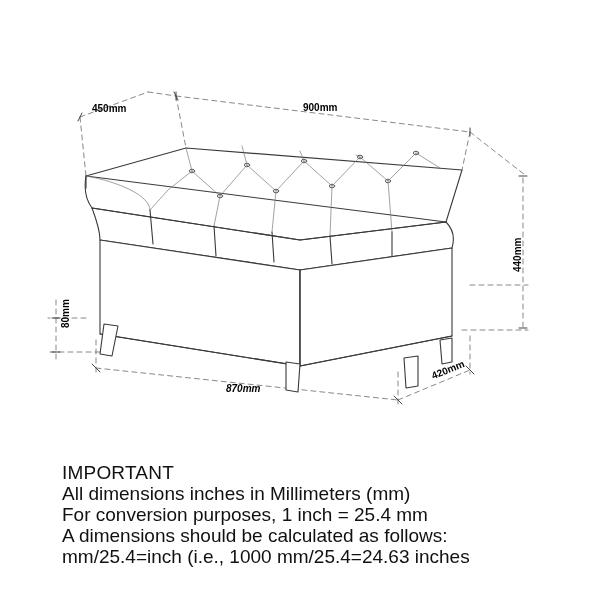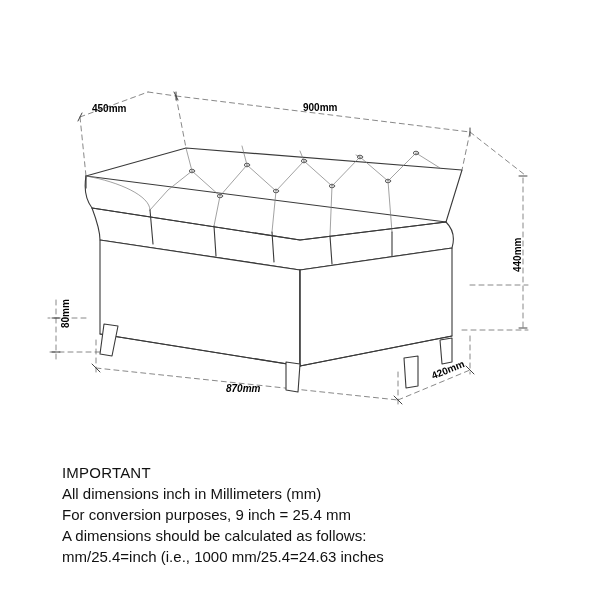--- a/index.html
+++ b/index.html
@@ -36,21 +36,21 @@
     white-space: nowrap;
   }
   .dimlabel.vert {
     transform-origin: left top;
   }
   .notes {
     position: absolute;
     left: 62px;
     top: 462px;
     font-family: "Liberation Sans", sans-serif;
-    font-size: 15px;
+    font-size: 19px;
     line-height: 21px;
     color: #111;
   }
   .notes div {
     white-space: nowrap;
   }
   .notes .title {
     letter-spacing: 0.2px;
   }
 </style>
@@ -180,19 +180,19 @@
 
   <div class="dimlabel" style="left:92px; top:103px;">450mm</div>
   <div class="dimlabel" style="left:303px; top:102px;text-align:center;">900mm</div>
   <div class="dimlabel vert" style="left:512px; top:272px; transform: rotate(-90deg);">440mm</div>
   <div class="dimlabel vert" style="left:60px; top:328px; transform: rotate(-90deg);">80mm</div>
   <div class="dimlabel" style="left:226px; top:383px;font-style:italic;">870mm</div>
   <div class="dimlabel" style="left:430px; top:371px; transform: rotate(-22deg); transform-origin: left top;">420mm</div>
 
   <div class="notes">
     <div class="title">IMPORTANT</div>
-    <div>All dimensions inch in Millimeters (mm)</div>
-    <div>For conversion purposes, 9 inch = 25.4 mm</div>
+    <div>All dimensions inches in Millimeters (mm)</div>
+    <div>For conversion purposes, 1 inch = 25.4 mm</div>
     <div>A dimensions should be calculated as follows:</div>
     <div>mm/25.4=inch (i.e., 1000 mm/25.4=24.63 inches</div>
   </div>
 
 </div>
 
 </body></html>

